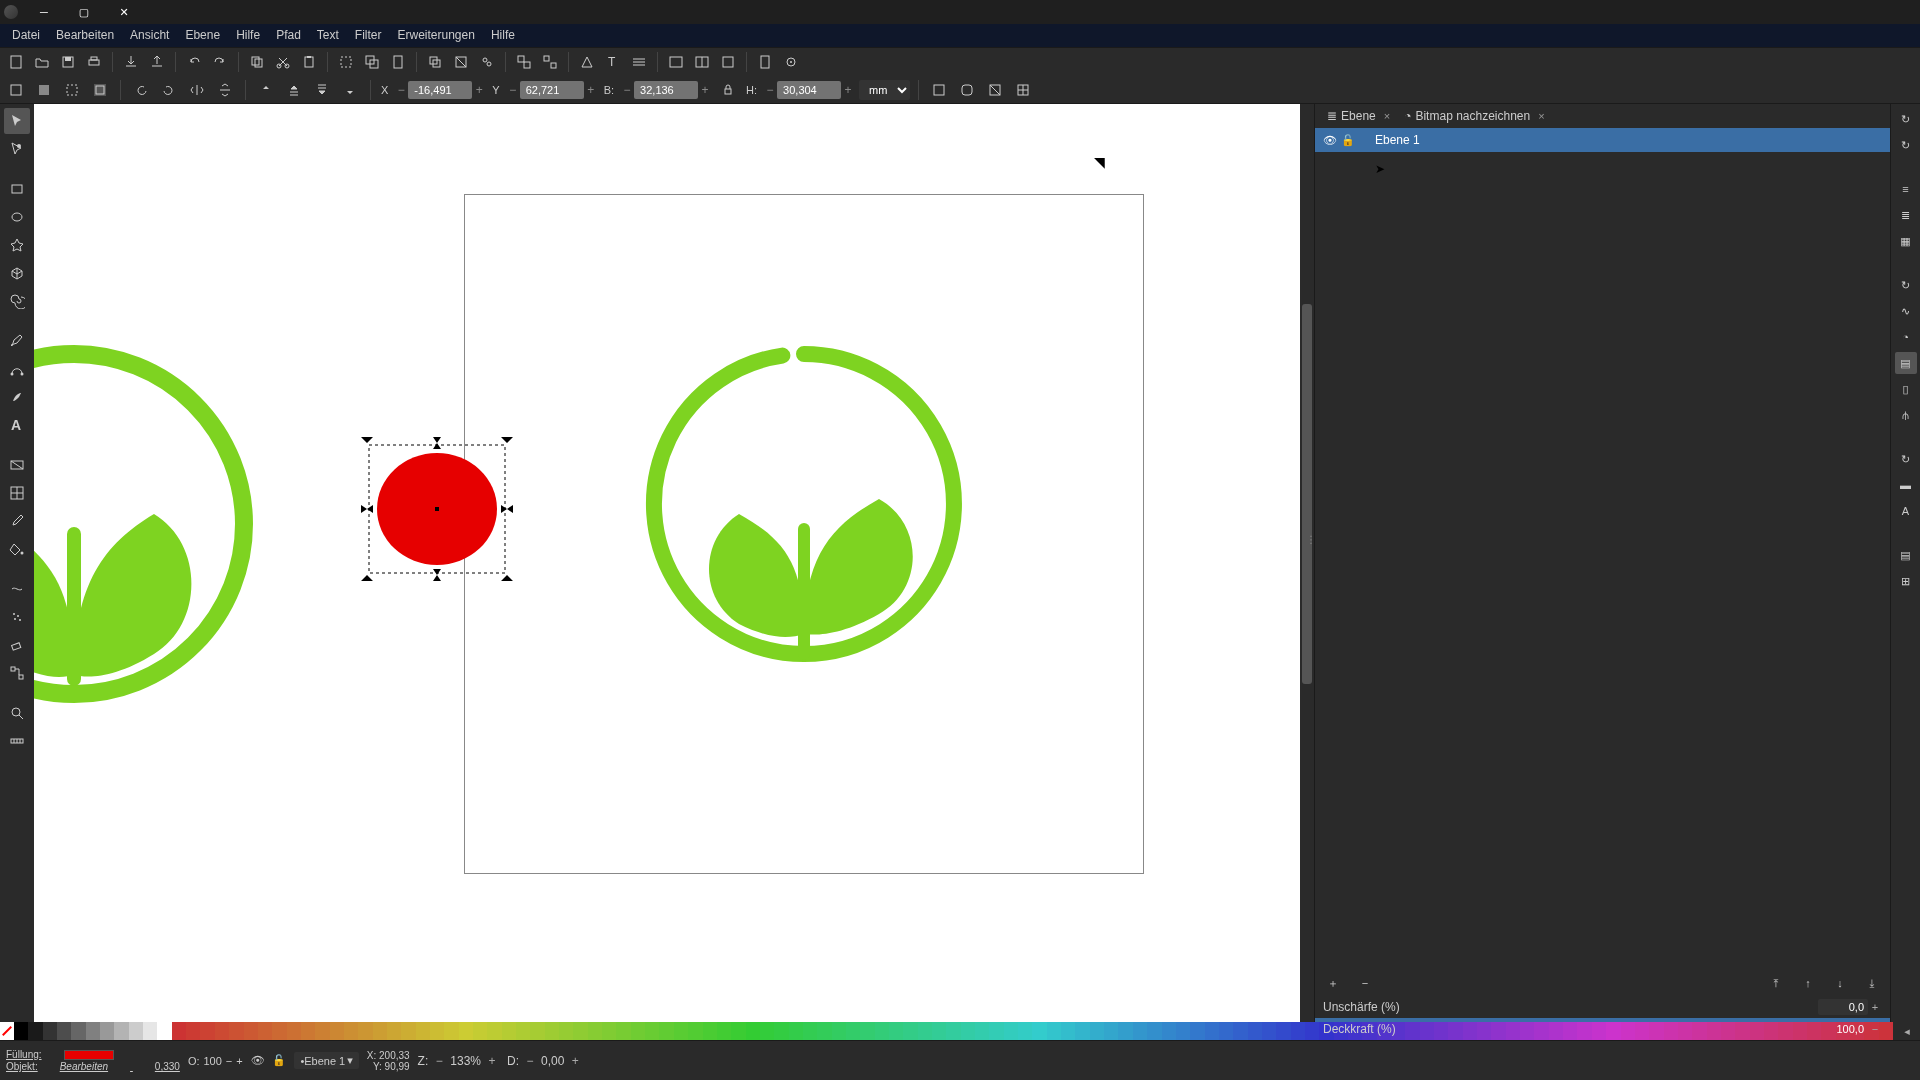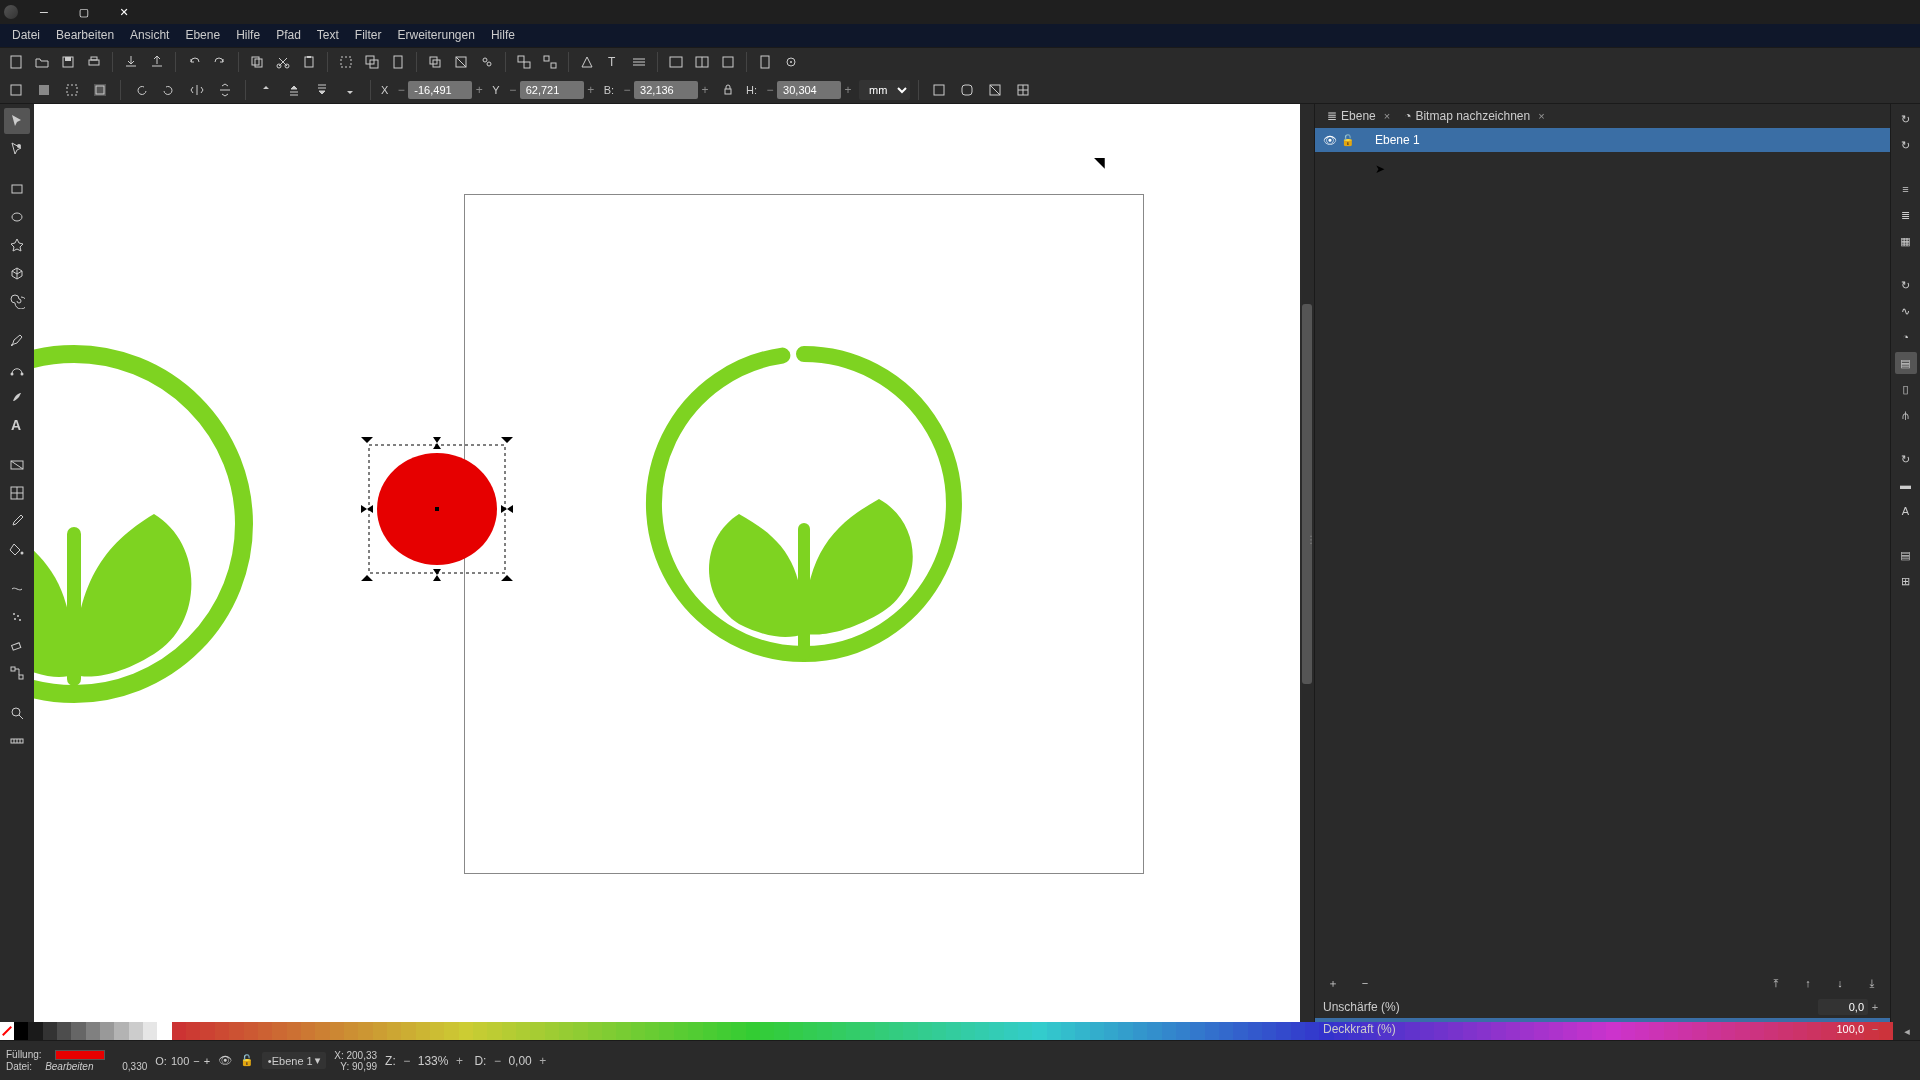--- a/index.html
+++ b/index.html
@@ -76,21 +76,21 @@
 .palette { position:absolute; left:0; right:0; bottom:40px; height:18px; display:flex; }
 .palette .none { width:14px; height:18px; background:#fff; position:relative; }
 .palette .none::after { content:""; position:absolute; left:1px; right:1px; top:8px; height:2px; background:red; transform:rotate(-45deg); }
 .palette .swatches { flex:1; display:flex; }
 .palette .sw { flex:1; height:18px; }
 .palette .tail { width:26px; background:#2a2a2a; display:flex; align-items:center; justify-content:center; color:#aaa; }
 
 
 .statusbar { position:absolute; left:0; right:0; bottom:0; height:40px; background:#2a2a2a; display:flex; align-items:center; padding:0 6px; gap:8px; border-top:1px solid #1a1a1a; }
 .statusbar .fillstroke { display:flex; flex-direction:column; gap:1px; font-size:10px; }
-.statusbar .fs-row { display:flex; align-items:center; gap:13px; }
+.statusbar .fs-row { display:flex; align-items:center; gap:22px;text-decoration:underline; }
 .statusbar .fs-sw { width:50px; height:10px; border:1px solid #555; }
 .statusbar .hint { flex:1; color:#ccc; font-size:12px; white-space:nowrap; overflow:hidden; text-overflow:ellipsis; }
 .statusbar .coord { display:flex; flex-direction:column; font-size:10px; align-items:flex-end; }
 .statusbar .zoom { display:flex; align-items:center; gap:4px; font-size:12px; }
 .statusbar .zoom .zbtn { width:14px; text-align:center; color:#aaa; }
 
 svg { display:block; }
 </style>
 </head>
 <body>
@@ -788,21 +788,21 @@
     </div>
   <div class="tail">◂</div>
 </div>
 
 <div class="statusbar">
   <div class="fillstroke">
     <div class="fs-row">
         <span>Füllung:</span>
         <span class="fs-sw" style="background:#e60000"></span>
       </div>
-    <div class="fs-row"><span>Datei:</span><span style="font-style:italic">Bearbeiten</span>&nbsp;<span>0,330</span></div>
+    <div class="fs-row"><span>Objekt:</span><span style="font-style:italic">Bearbeiten</span>&nbsp;<span>0,330</span></div>
   </div>
   <div style="display:flex;align-items:center;gap:4px;">
     <span>O:</span>
     <span>100</span>
     <span>−</span>
     <span>+</span>
   </div>
   <span>👁</span>
   <span>🔓</span>
   <div style="display:flex;align-items:center;gap:2px;background:#333;padding:2px 6px;border-radius:2px;">

